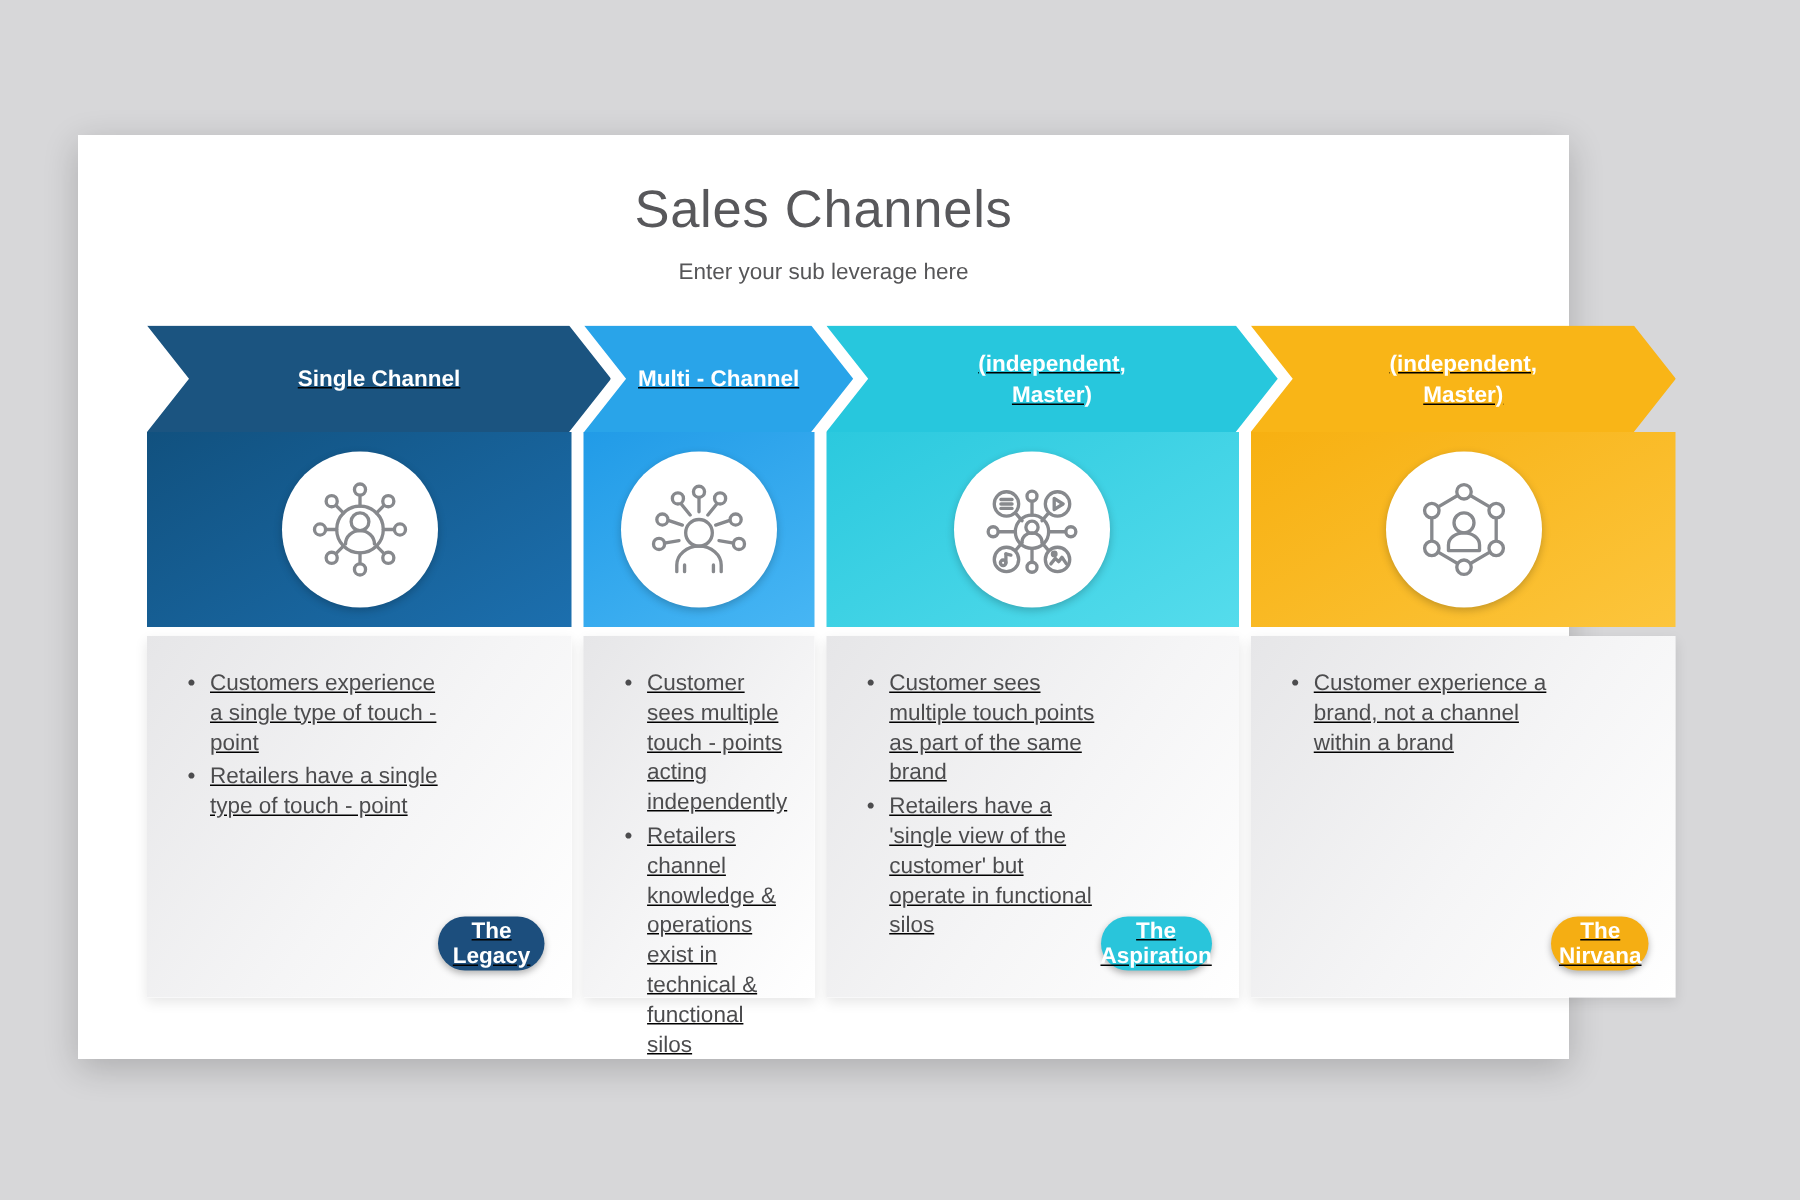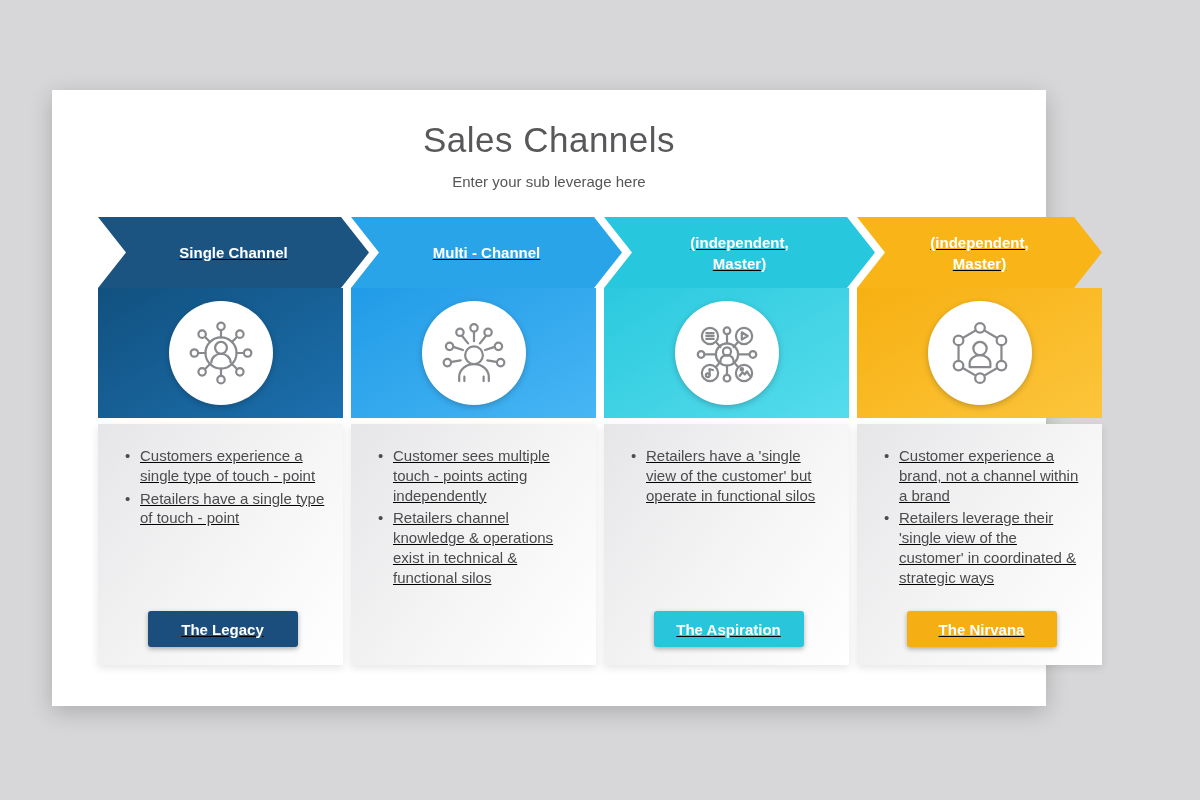--- a/index.html
+++ b/index.html
@@ -66,30 +66,30 @@
     box-shadow:0 2px 6px rgba(0,0,0,0.22);
     display:flex; align-items:center; justify-content:center;
   }
   .icon-circle svg { stroke:#87898d; fill:none; stroke-width:3; stroke-linecap:round; stroke-linejoin:round; }
   .icon-circle svg .nfill { fill:#ffffff; }
   .panel {
     margin-top:6px;
     height:241px;
     background:linear-gradient(125deg, #e6e6e8 0%, #f5f5f6 55%, #ffffff 100%);
     box-shadow:0 3px 8px rgba(0,0,0,0.10);
-    display:flex; flex-direction:column;
+    display:flex; flex-direction:row;
     padding:22px 18px 18px 22px;
   }
   .bullets { list-style:none; font-size:15px; color:#4c4c4e; line-height:1.32; }
   .bullets li { position:relative; padding-left:20px; margin-bottom:3px; }
   .bullets li::before { content:"\2022"; position:absolute; left:5px; }
   .pill {
     margin-top:auto; align-self:center;
     width:150px; height:36px;
-    border:none; border-radius:3px;
+    border:none; border-radius:18px;
     background:var(--button);
     color:#fff; font-weight:bold; font-size:15px;
     font-family:inherit;
     box-shadow:0 2px 5px rgba(0,0,0,0.30);
     cursor:pointer;
   }
 </style>
 </head>
 <body>
 
@@ -208,20 +208,21 @@
             <path d="M67,81 l4,-5 l3,3 l3,-4 l4,6"></path>
               <circle cx="70" cy="72" r="1.6"></circle>
             <circle cx="50" cy="52" r="15"></circle>
             <circle cx="50" cy="48" r="5.5"></circle>
             <path d="M41,61 a9,8 0 0 1 18,0"></path>
           </svg>
         </div>
       </div>
       <div class="panel">
         <ul class="bullets">
+          <li>Customer sees multiple touch points as part of the same brand</li>
           <li>Retailers have a 'single view of the customer' but operate in functional silos</li>
         </ul>
         <button class="pill">The Aspiration</button>
       </div>
     </div>
 
     <div class="column last" style="--header: #f9b517; --body1: #f7b011; --body2: #fcc53c; --button: #f5ae13;">
       <div class="header">
         <span class="header-label">(independent, Master)</span>
       </div>
@@ -236,20 +237,19 @@
             <circle class="nfill" cx="21" cy="67" r="6.5"></circle>
               <circle class="nfill" cx="21" cy="33" r="6.5"></circle>
             <circle cx="50" cy="44" r="9"></circle>
             <path d="M36,69 v-5 a14,11 0 0 1 28,0 v5 z"></path>
           </svg>
         </div>
       </div>
       <div class="panel">
         <ul class="bullets">
           <li>Customer experience a brand, not a channel within a brand</li>
-          <li>Retailers leverage their 'single view of the customer' in coordinated &amp; strategic ways</li>
         </ul>
         <button class="pill">The Nirvana</button>
       </div>
     </div>
 
   </div>
 </div>
 
 </body></html>

